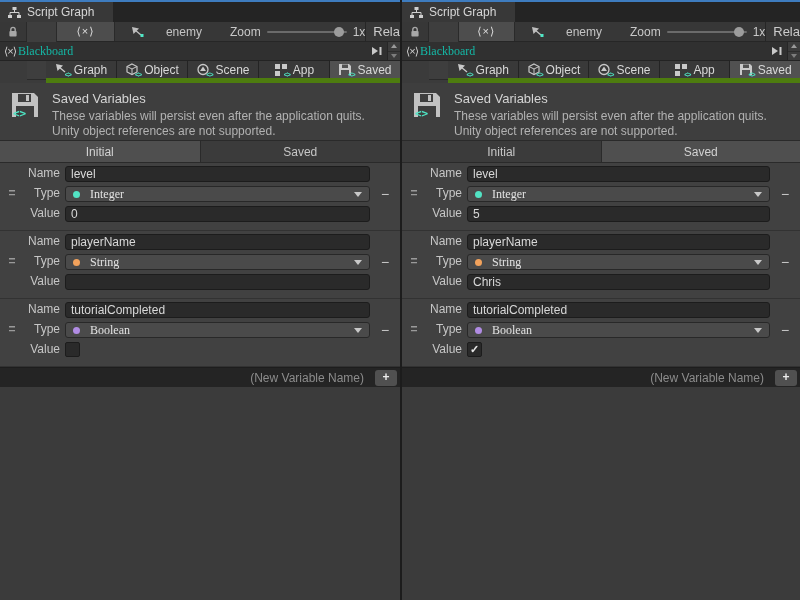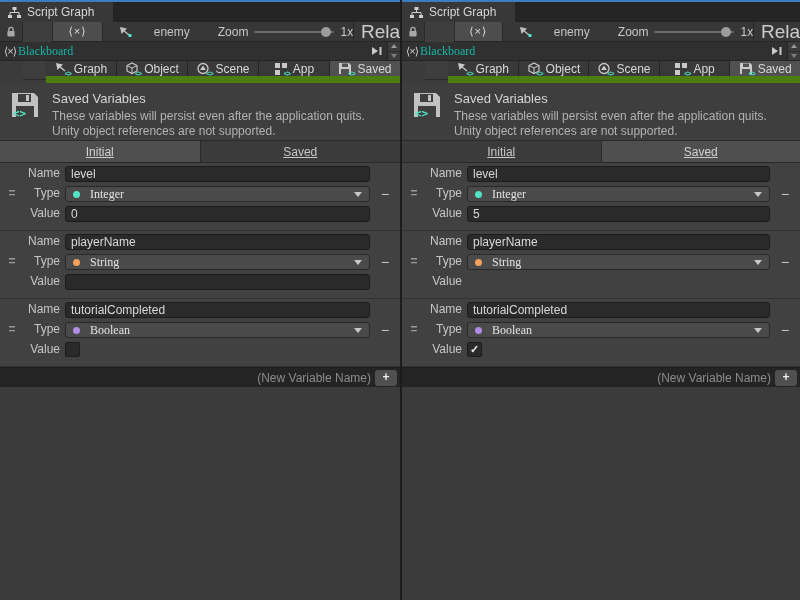--- a/index.html
+++ b/index.html
@@ -26,55 +26,55 @@
   .tb-btn.code { width:64px; background:#4d4d4d; color:#dedede; font-size:11px; letter-spacing:1px; }
   .info-circ { width:12px; height:12px; border-radius:50%; background:#e4e4e4; color:#2b2b2b;
                font-weight:bold; font-size:9px; line-height:12px; text-align:center;
                font-family:"Liberation Serif", serif; }
   .graph-chip { display:flex; align-items:center; gap:21px; margin-left:16px; color:#c4c4c4;text-align:right; }
   .zoomarea { display:flex; align-items:center; margin-left:28px; gap:6px; }
   .slider { position:relative; width:80px; height:2px; background:#6b6b6b; border-radius:1px; }
   .knob { position:absolute; right:3px; top:-4px; width:10px; height:10px;
           border-radius:50%; background:#9c9c9c; }
   .tb-sep { margin-left:auto; width:1px; background:#262626; height:100%; }
-  .rela { display:flex; align-items:center; padding-left:7px; font-size:19px; color:#cccccc; }
+  .rela { display:flex; align-items:center; padding-left:7px; font-size:13px; color:#cccccc; }
 
   
   .bbheader { height:19px; background:#303030; border-bottom:1px solid #232323;
               display:flex; align-items:center; padding-left:4px; flex:0 0 auto; }
   .bb-ic { color:#cfcfcf; font-size:11px; margin-right:2px; letter-spacing:-1px; }
   .bb-title { color:#14b8a6;font-family:Liberation Serif, serif; }
   .dock { margin-left:auto; display:flex; align-items:center; padding:0 4px; height:100%; }
   .scrollbtns { width:13px; height:100%; display:flex; flex-direction:column; border-left:1px solid #262626; }
   .sb { flex:1; background:#3c3c3c; display:flex; align-items:center; justify-content:center; }
   .sb + .sb { border-top:1px solid #2d2d2d; }
   .tri-up { width:0; height:0; border-left:3px solid transparent; border-right:3px solid transparent;
             border-bottom:4px solid #9a9a9a; }
   .tri-dn { width:0; height:0; border-left:3px solid transparent; border-right:3px solid transparent;
             border-top:4px solid #7e7e7e; }
 
   
-  .cattabs { height:22px; display:flex; background:#242424; border-bottom:7px solid #4d7c0f; flex:0 0 auto;margin-left:46px; }
+  .cattabs { height:22px; display:flex; background:#242424; border-bottom:5px solid #4d7c0f; flex:0 0 auto;margin-left:46px; }
   .cattab { flex:1; background:#393939; border-right:1px solid #242424; display:flex;
             align-items:center; justify-content:center; gap:5px; color:#d8d8d8; }
   .cattab:last-child { border-right:none; }
   .cattab.sel { background:#515151; }
   .ticon { position:relative; width:14px; height:13px; flex:0 0 auto; }
   .tangle { position:absolute; right:-2px; bottom:-2px; font-size:7px; font-weight:bold;
             color:#4ee6c5; letter-spacing:-1px; background:transparent; line-height:7px; }
 
   
   .info { height:58px; background:#3e3e3e; border-bottom:1px solid #2a2a2a; display:flex;
           padding:8px 10px 0 10px; gap:12px; flex:0 0 auto; }
   .bigicon { position:relative; width:30px; height:30px; flex:0 0 auto; }
   .ititle { color:#d4d4d4; font-size:13px; margin-bottom:3px; }
   .iline { color:#b2b2b2; font-size:12px; line-height:15px; }
 
   
-  .subtabs { height:22px; display:flex; background:#2a2a2a; gap:1px; border-bottom:1px solid #2a2a2a; flex:0 0 auto;text-decoration:underline; }
+  .subtabs { height:22px; display:flex; background:#2a2a2a; gap:1px; border-bottom:1px solid #2a2a2a; flex:0 0 auto; }
   .subtab { flex:1; background:#3b3b3b; display:flex; align-items:center; justify-content:center; color:#c6c6c6; }
   .subtab.sel { background:#4f4f4f; color:#d2d2d2; }
 
   
   .vars { background:#414141; flex:0 0 auto; }
   .group { padding:3px 0 4px 0; border-bottom:1px solid #323232; }
   .vrow { display:flex; align-items:flex-start; height:20px; padding-right:0; }
   .handle { width:24px; text-align:center; color:#9a9a9a; font-weight:bold; flex:0 0 auto; }
   .lbl { width:36px; text-align:right; margin-right:5px; color:#c6c6c6; flex:0 0 auto; }
   .field { flex:1; height:16px; background:#2a2a2a; border:1px solid #1c1c1c; border-radius:3px;
@@ -87,21 +87,21 @@
   .caret { position:absolute; right:7px; width:0; height:0; border-left:4px solid transparent;
            border-right:4px solid transparent; border-top:5px solid #c8c8c8; }
   .checkbox { width:15px; height:15px; background:#2a2a2a; border:1px solid #1c1c1c; border-radius:2px;
               color:#e8e8e8; font-size:11px; font-weight:bold; line-height:13px; text-align:center;
               margin-right:auto; }
 
   
   .newvar { height:20px; background:#242424; display:flex; align-items:center; flex:0 0 auto;
             border-top:1px solid #1d1d1d; padding-right:3px; }
   .newvar-input { flex:1; background:transparent; border:none; outline:none; text-align:right;
-                  color:#8c8c8c; font-family:"Liberation Sans", sans-serif; font-size:12px; padding-right:3px; }
+                  color:#8c8c8c; font-family:"Liberation Sans", sans-serif; font-size:12px; padding-right:10px; }
   .newvar-input::placeholder { color:#8c8c8c; opacity:1; }
   .plus { width:22px; height:16px; background:#505050; border-radius:3px; color:#ececec;
           font-weight:bold; text-align:center; line-height:15px; margin-left:1px; }
 
   .empty { flex:1; background:#3b3b3b; }
   svg { display:block; }
 </style>
 </head>
 <body>
 
@@ -508,20 +508,21 @@
           <div class="dropdown">
               <span class="dot" style="background: rgb(242, 162, 92);"></span>
               <span>String</span>
               <span class="caret"></span>
             </div>
           <span class="rcol">−</span>
           </div>
         <div class="vrow">
             <span class="handle"></span>
             <span class="lbl">Value</span>
+            <input class="field" value="Chris" style="">
             <span class="rcol"></span>
           </div>
       </div>
       <div class="group">
         <div class="vrow">
             <span class="handle"></span>
             <span class="lbl">Name</span>
             <input class="field" value="tutorialCompleted" style="">
             <span class="rcol"></span>
           </div>

